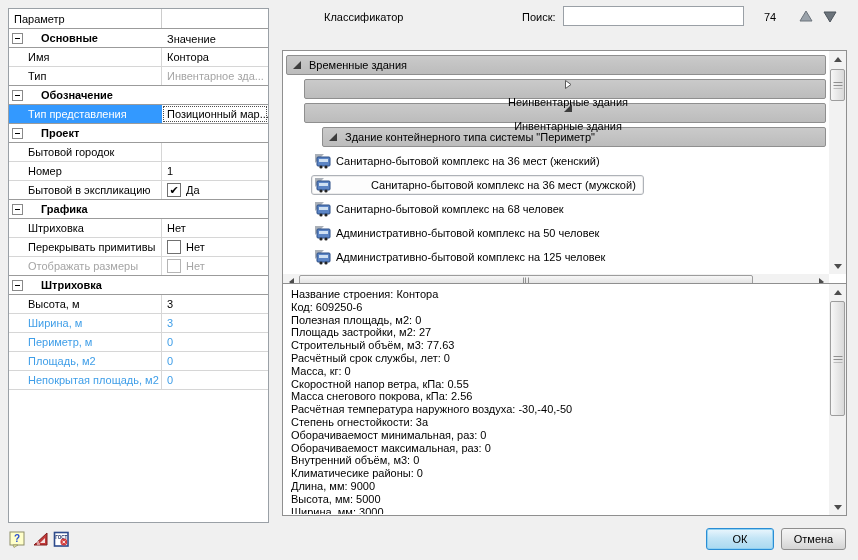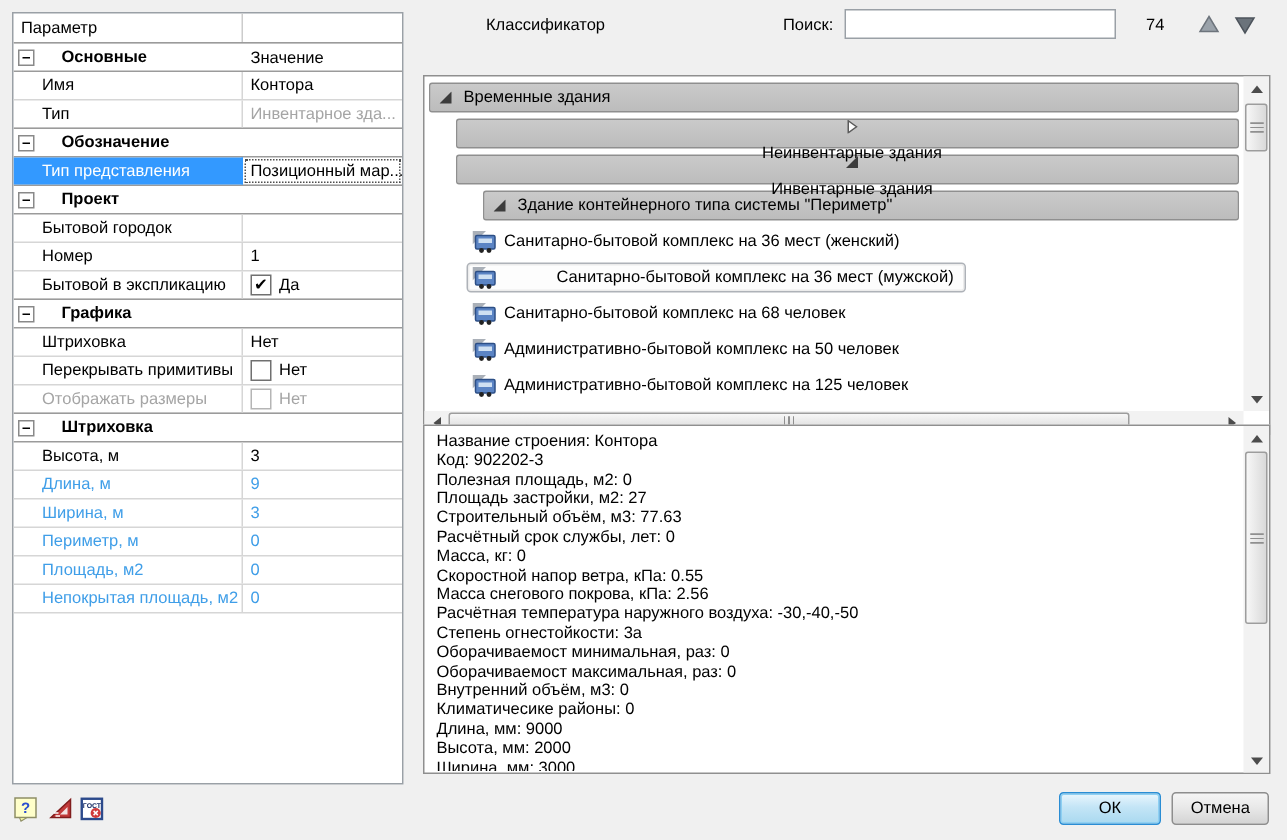--- a/index.html
+++ b/index.html
@@ -183,26 +183,20 @@
             <span>Штриховка</span>
           </div>
         </div>
         <div class="pgrow">
           <div class="lab">Высота, м</div>
           <div class="val">
             <span>3</span>
           </div>
         </div>
         <div class="pgrow computed">
-          <div class="lab">Длина, м</div>
-          <div class="val">
-            <span>9</span>
-          </div>
-        </div>
-        <div class="pgrow computed">
           <div class="lab">Ширина, м</div>
           <div class="val">
             <span>3</span>
           </div>
         </div>
         <div class="pgrow computed">
           <div class="lab">Периметр, м</div>
           <div class="val">
             <span>0</span>
           </div>
@@ -354,36 +348,36 @@
         </div>
       <div class="sb-btn" style="right:0;top:0;width:16px;height:15px;">
           <span class="arr-right"></span>
         </div>
     </div>
   </div>
 
   <div class="desc-panel">
     <div class="desc-text">
         <div class="dline">Название строения: Контора</div>
-        <div class="dline">Код: 902202-3</div>
+        <div class="dline">Код: 609250-6</div>
         <div class="dline">Полезная площадь, м2: 0</div>
         <div class="dline">Площадь застройки, м2: 27</div>
         <div class="dline">Строительный объём, м3: 77.63</div>
         <div class="dline">Расчётный срок службы, лет: 0</div>
         <div class="dline">Масса, кг: 0</div>
         <div class="dline">Скоростной напор ветра, кПа: 0.55</div>
         <div class="dline">Масса снегового покрова, кПа: 2.56</div>
         <div class="dline">Расчётная температура наружного воздуха: -30,-40,-50</div>
         <div class="dline">Степень огнестойкости: 3а</div>
         <div class="dline">Оборачиваемост минимальная, раз: 0</div>
         <div class="dline">Оборачиваемост максимальная, раз: 0</div>
         <div class="dline">Внутренний объём, м3: 0</div>
         <div class="dline">Климатичесике районы: 0</div>
         <div class="dline">Длина, мм: 9000</div>
-        <div class="dline">Высота, мм: 2000</div>
+        <div class="dline">Высота, мм: 5000</div>
         <div class="dline">Ширина, мм: 3000</div>
       </div>
     <div class="sb-track-v" style="right:0;top:0;height:231px;">
       <div class="sb-btn" style="top:0;left:0;width:17px;height:16px;">
           <span class="arr-up"></span>
         </div>
       <div class="sb-thumb-v" style="top:17px;height:113px;">
           <span class="grip-h-lines"></span>
         </div>
       <div class="sb-btn" style="bottom:0;left:0;width:17px;height:16px;">

